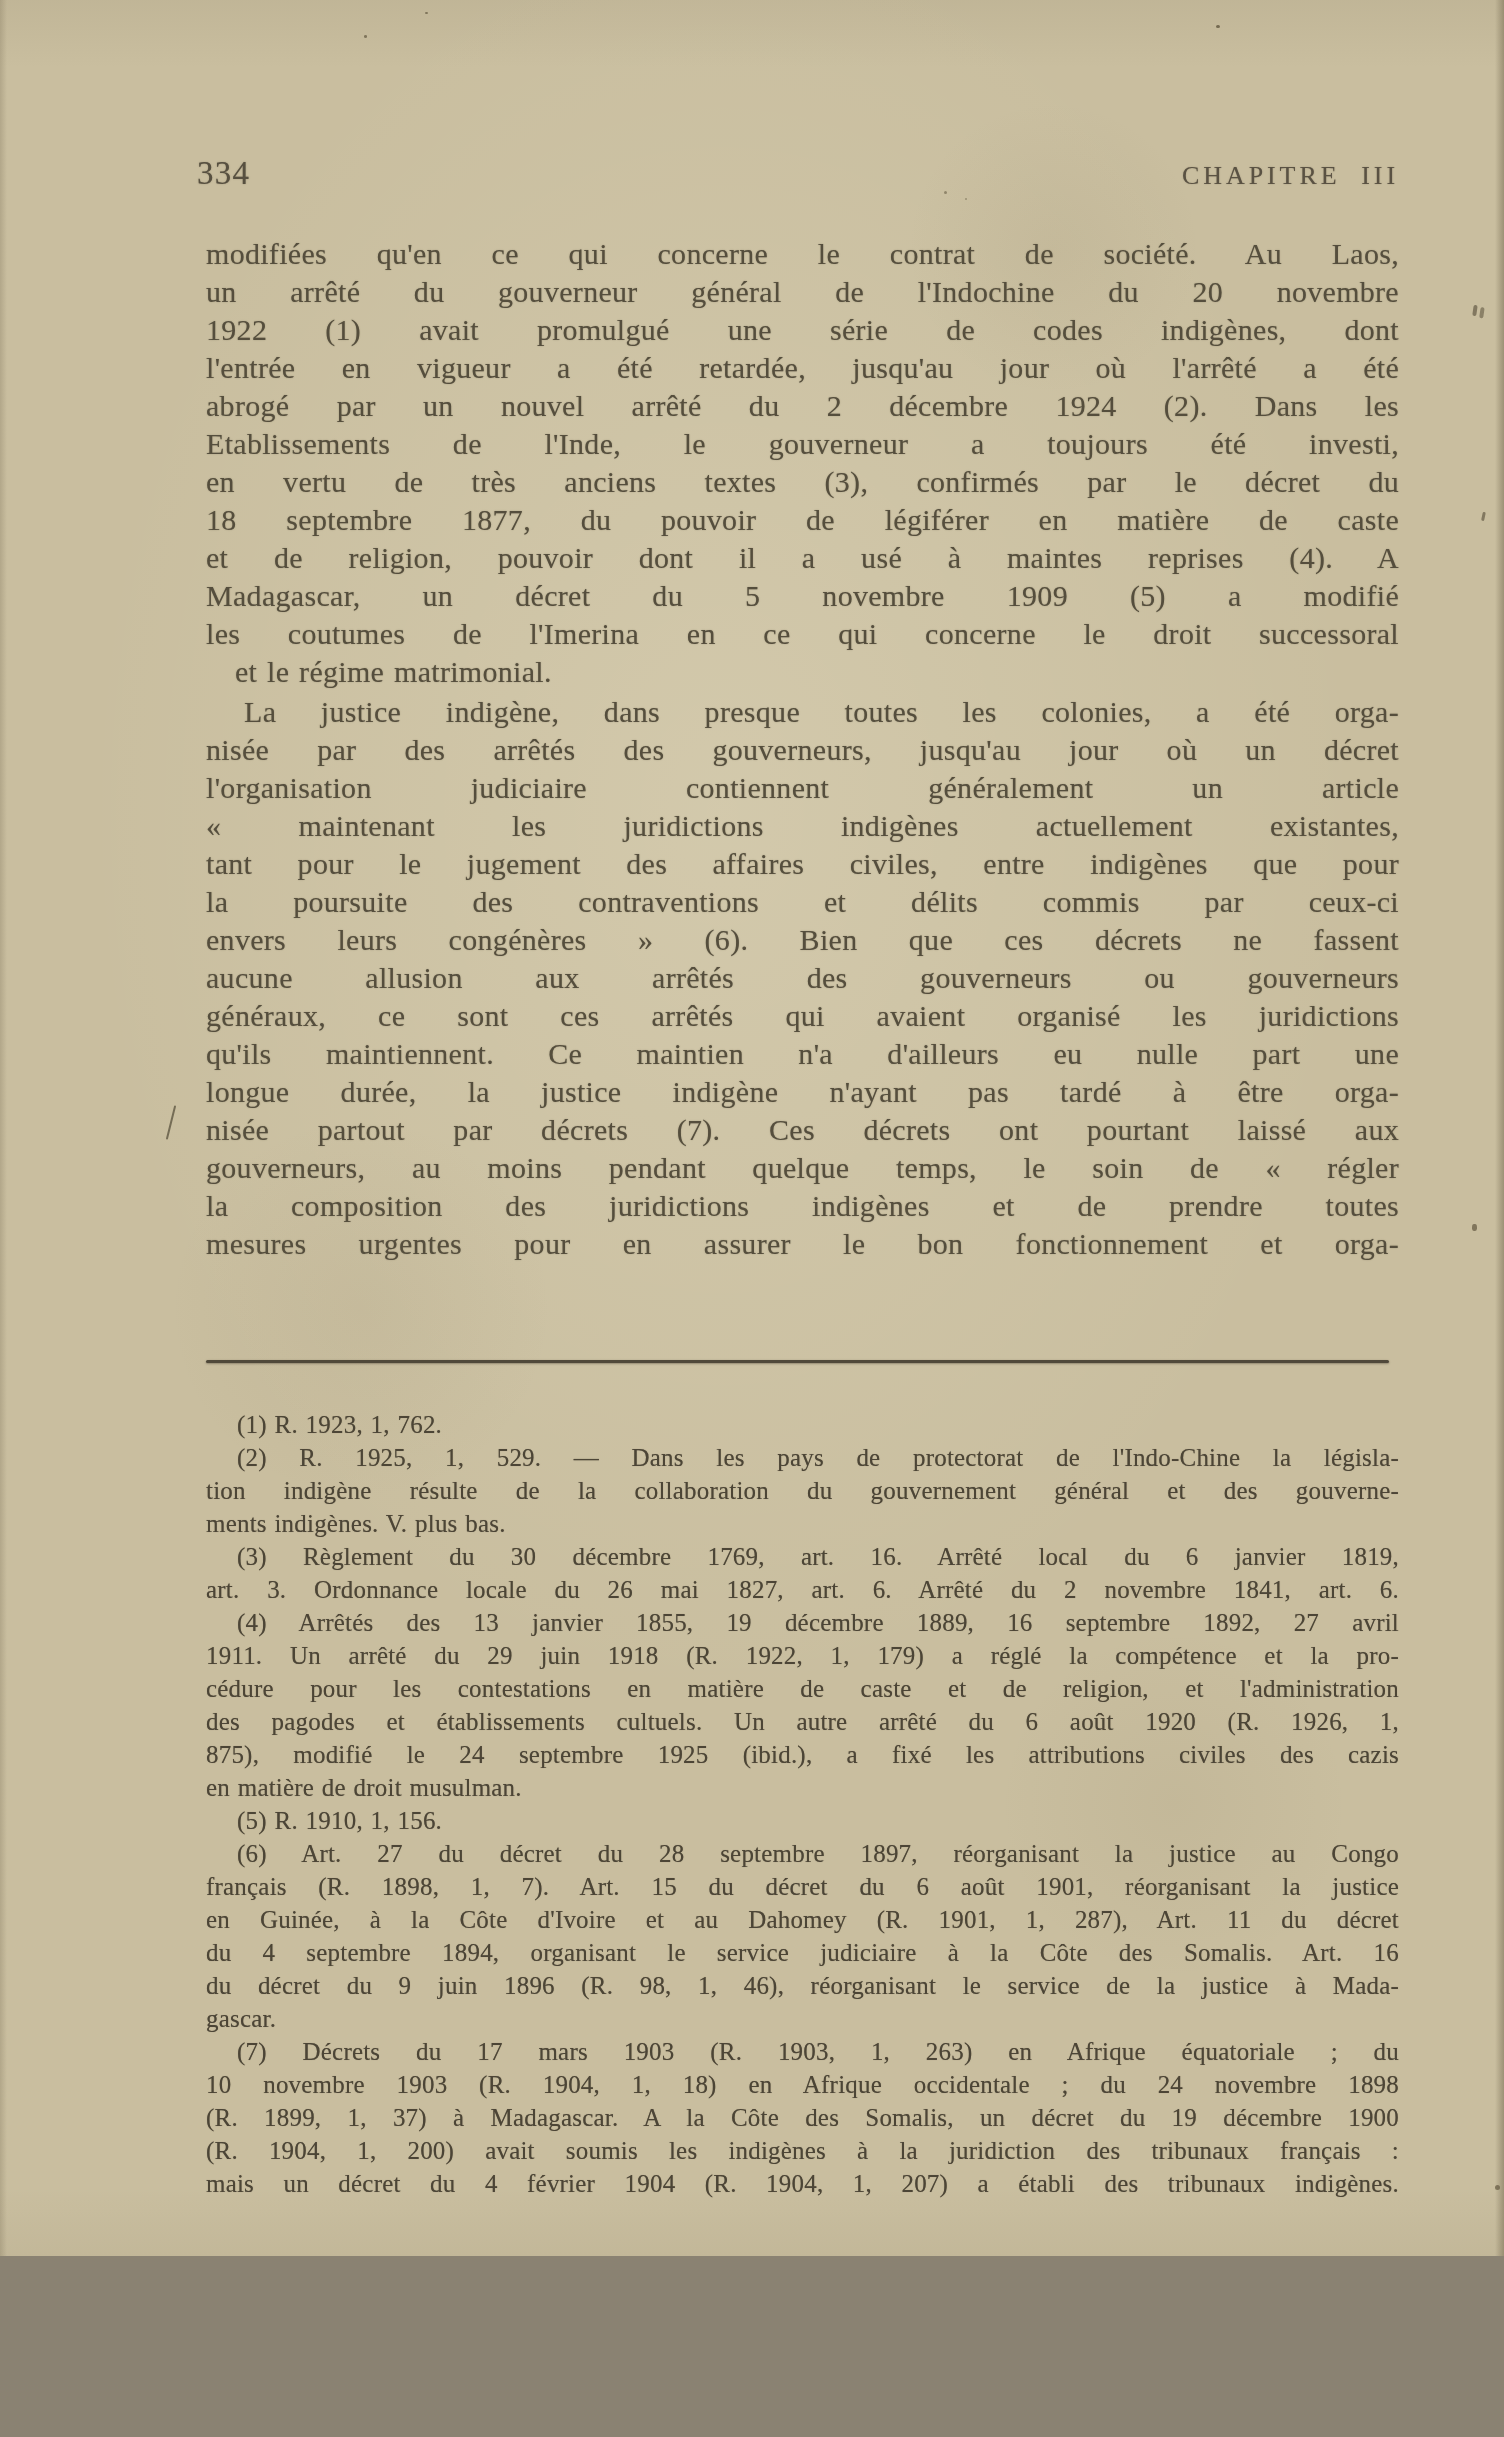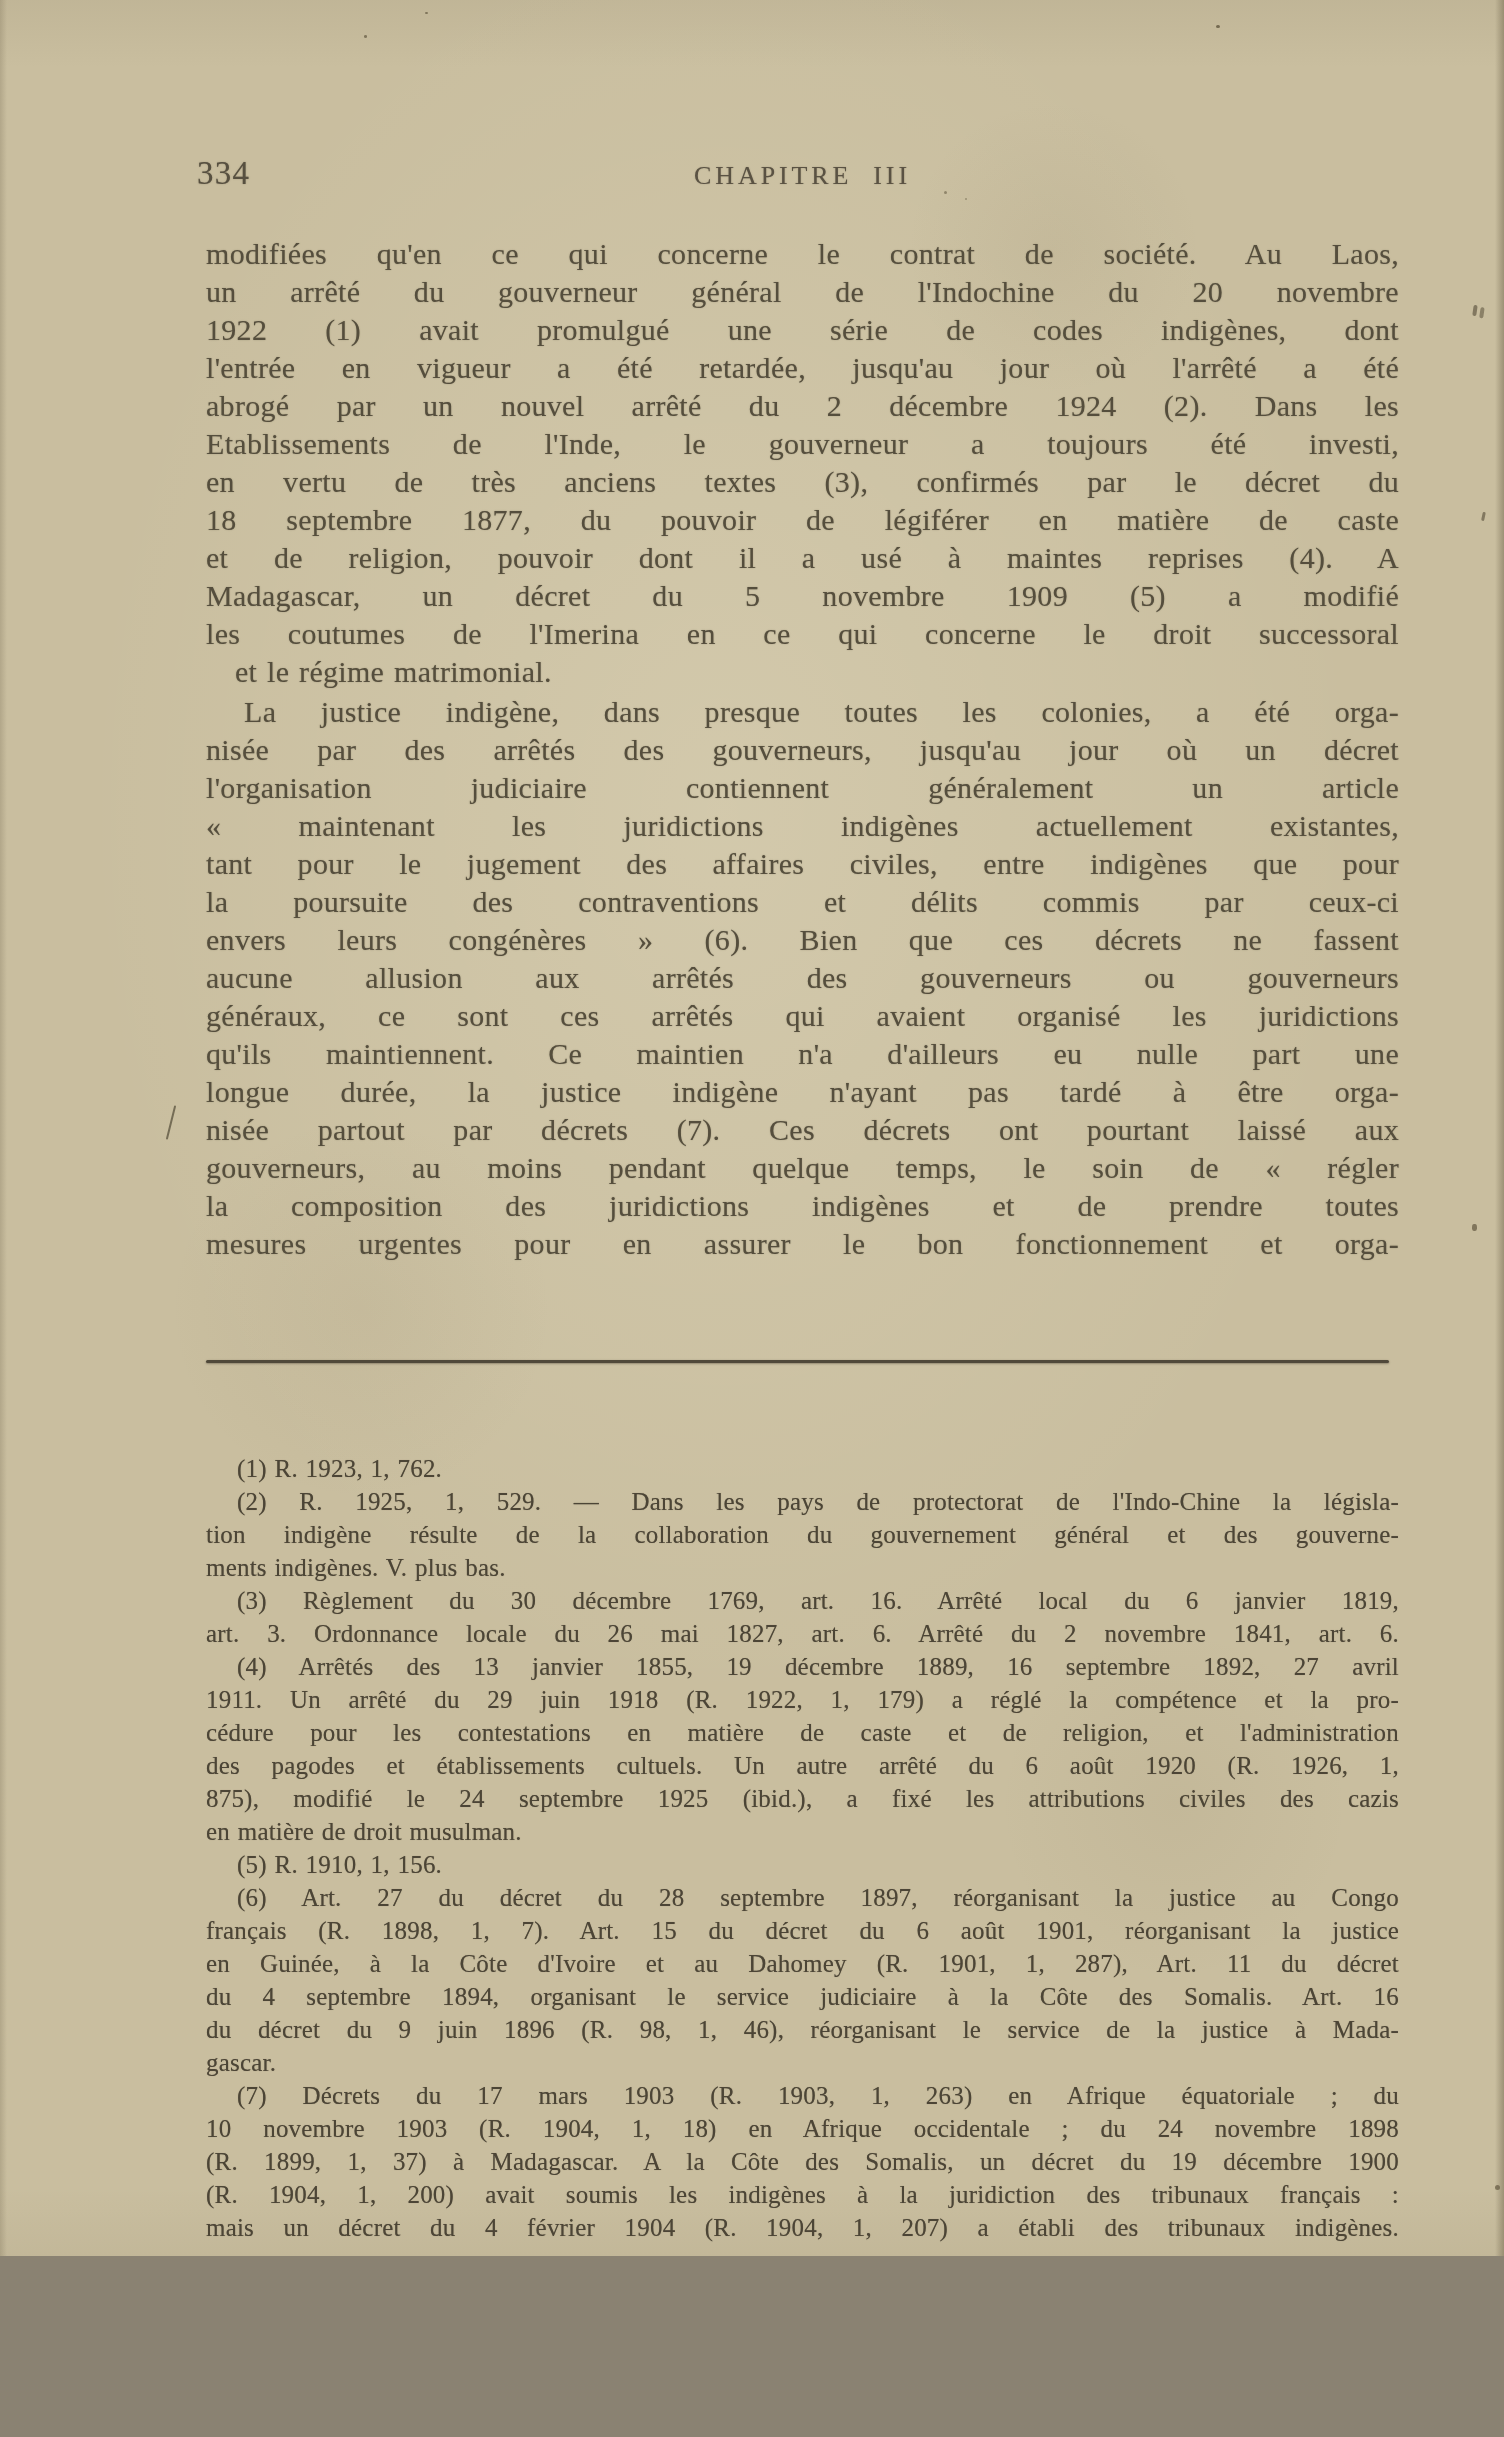--- a/index.html
+++ b/index.html
@@ -33,21 +33,21 @@
 
   .page-number {
     position: absolute; left: 197px; top: 157px;
     font-size: 33px; line-height: 1; color: #575040;
     letter-spacing: 1.3px;
     text-shadow: 0 0 1.3px rgba(78,70,52,0.5);
   }
 
   .chapter-header {
     position: absolute; left: 206px; top: 163px; width: 1193px;
-    text-align: center;
+    text-align: right;
     font-size: 26px; line-height: 1; color: #5a5243;
     letter-spacing: 3.9px; word-spacing: 10.5px;
     text-shadow: 0 0 1.3px rgba(80,72,54,0.45);
   }
 
   .body-text {
     position: absolute; left: 206px; top: 235px; width: 1193px;
     color: #554e3d;
     text-shadow: 0 0 1.3px rgba(78,70,52,0.45);
   }
@@ -65,21 +65,20 @@
     position: absolute; left: 206px; top: 1360px;
     width: 1183px; height: 3.3px;
     background: #50493a; border-radius: 2px;
     box-shadow: 0 0.7px 2px rgba(80,73,58,0.55);
   }
 
   .footnotes {
     position: absolute; left: 206px; top: 1408px; width: 1193px;
     color: #4c4536;
     text-shadow: 0 0 0.7px rgba(70,62,46,0.5);
-    margin-top: 44px;
   }
   .footnotes .fn-line {
     font-size: 25px; line-height: 33px;
     letter-spacing: 0.2px; word-spacing: 1.3px;
     text-align: justify; text-align-last: justify;
   }
   .footnotes .fn-line.first { text-indent: 31px; }
   .footnotes .fn-line.last { text-align-last: left; }
 
   

